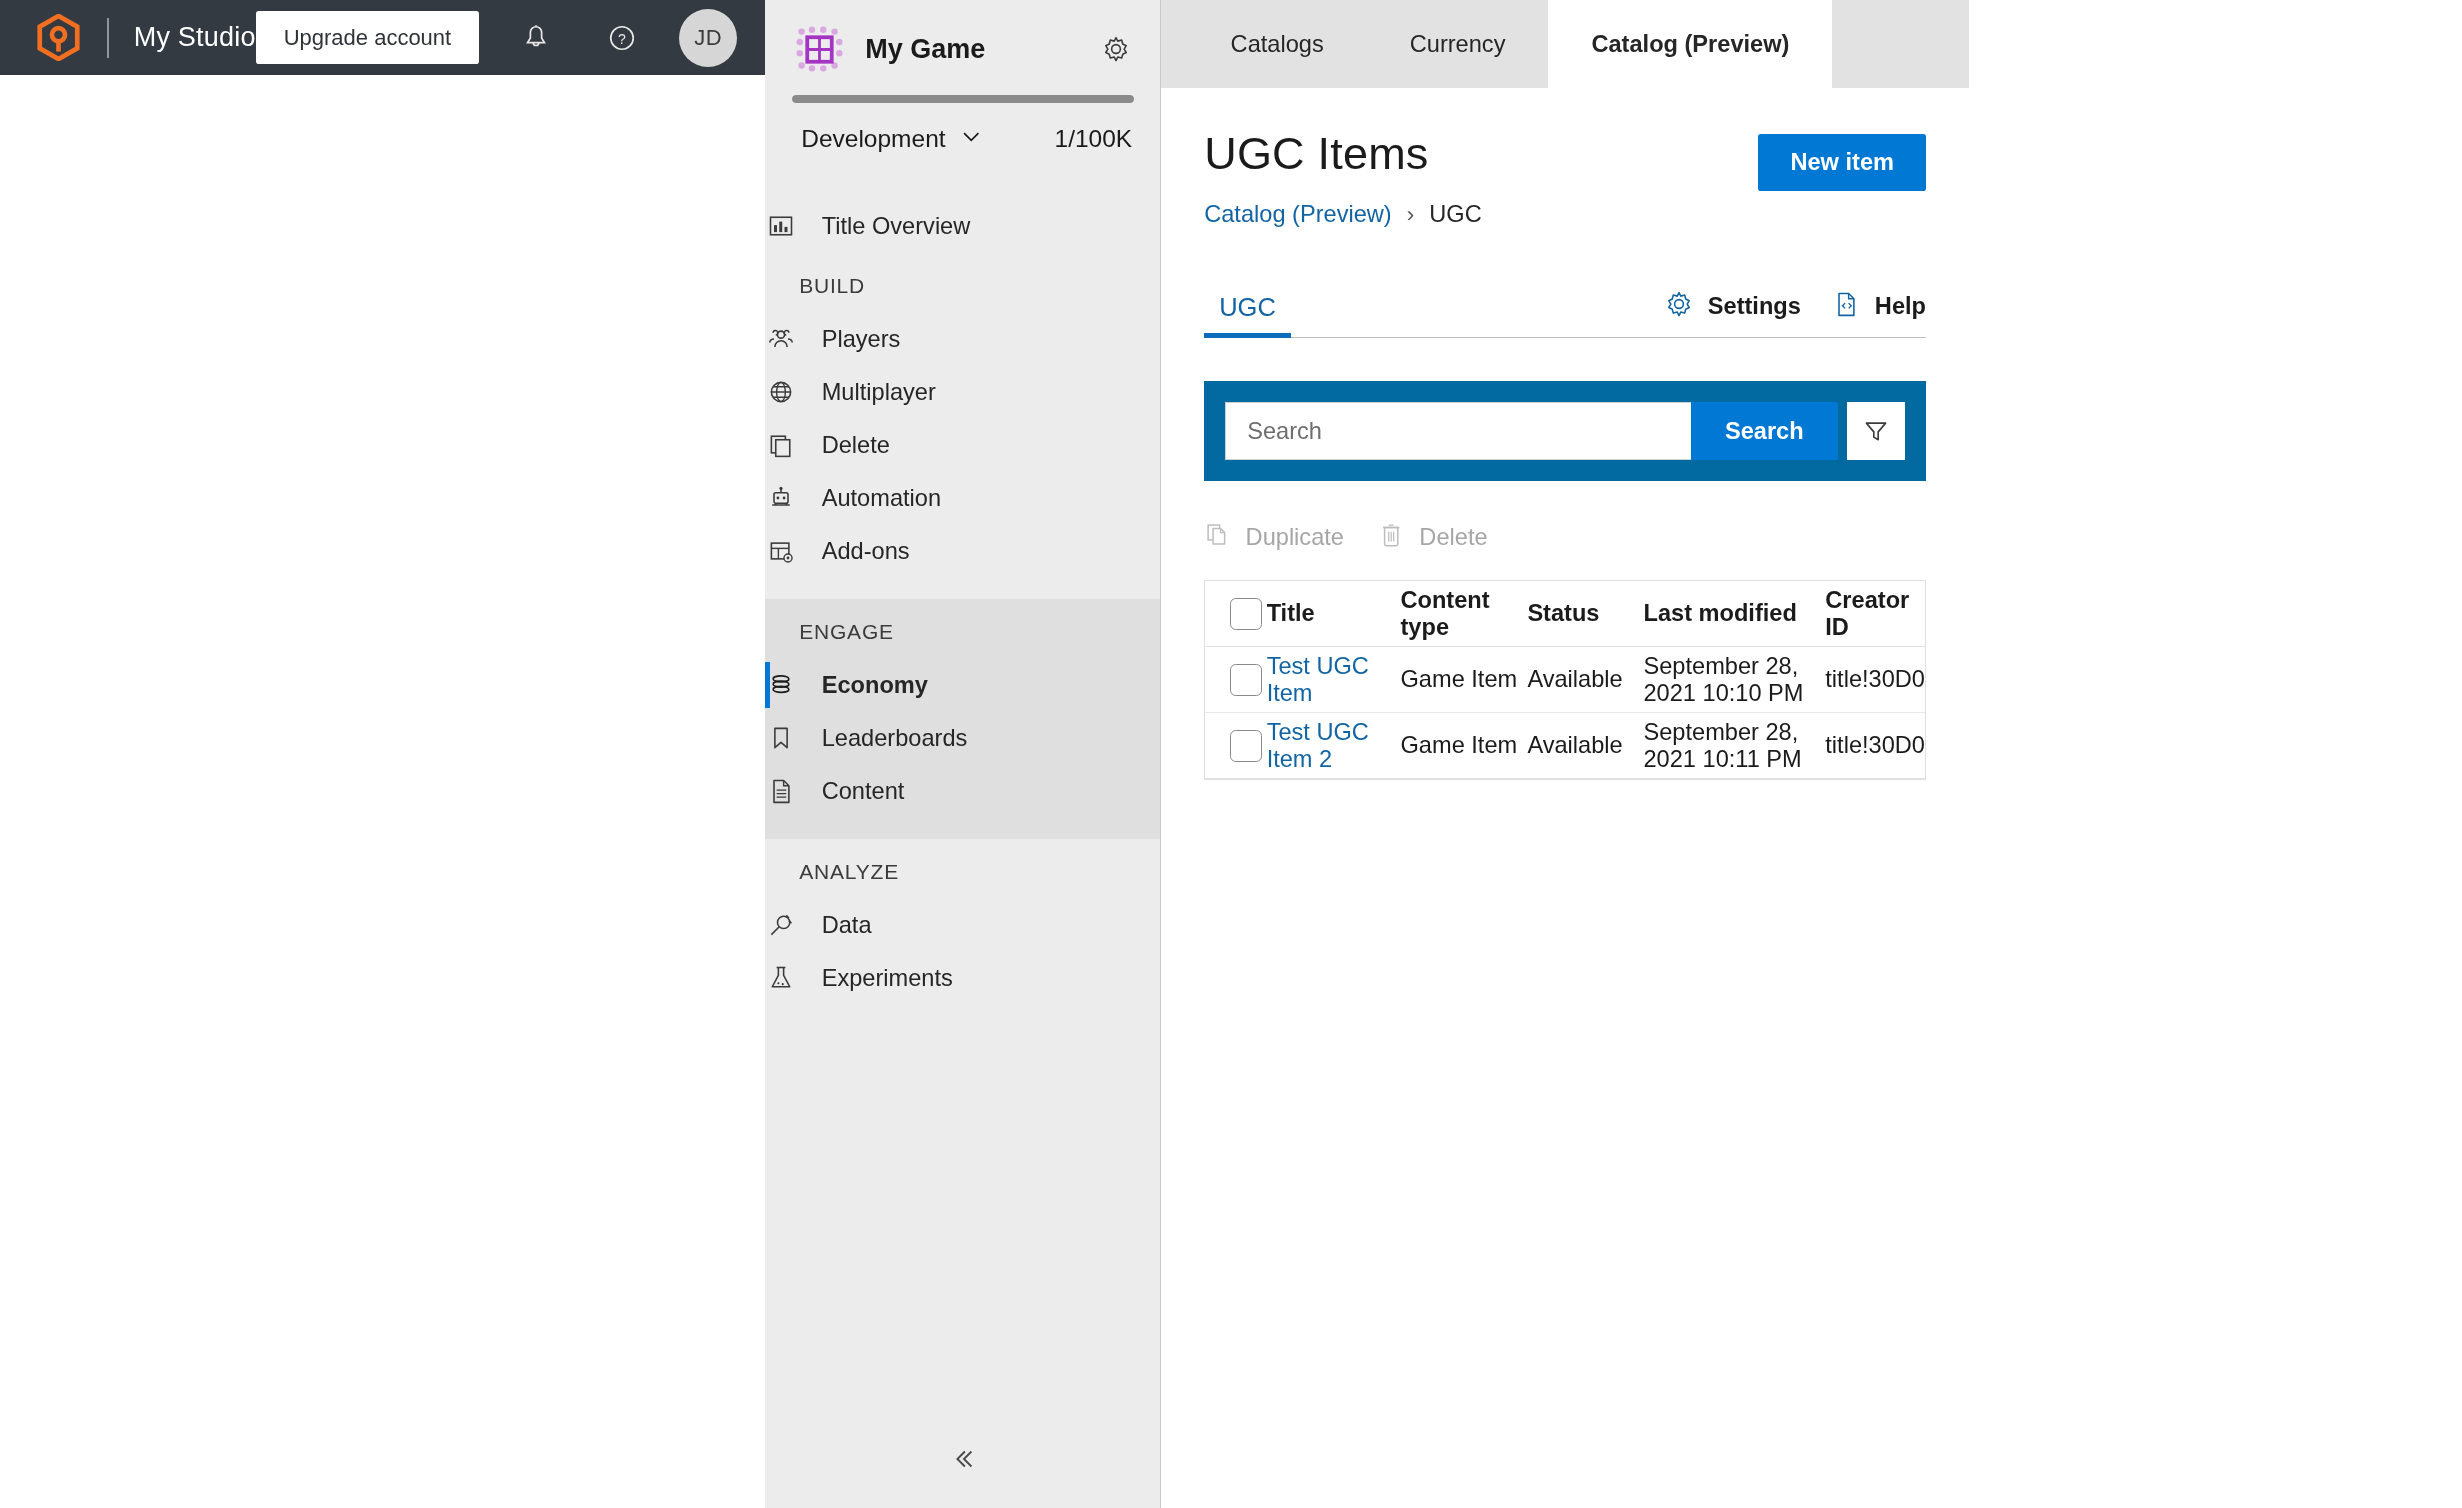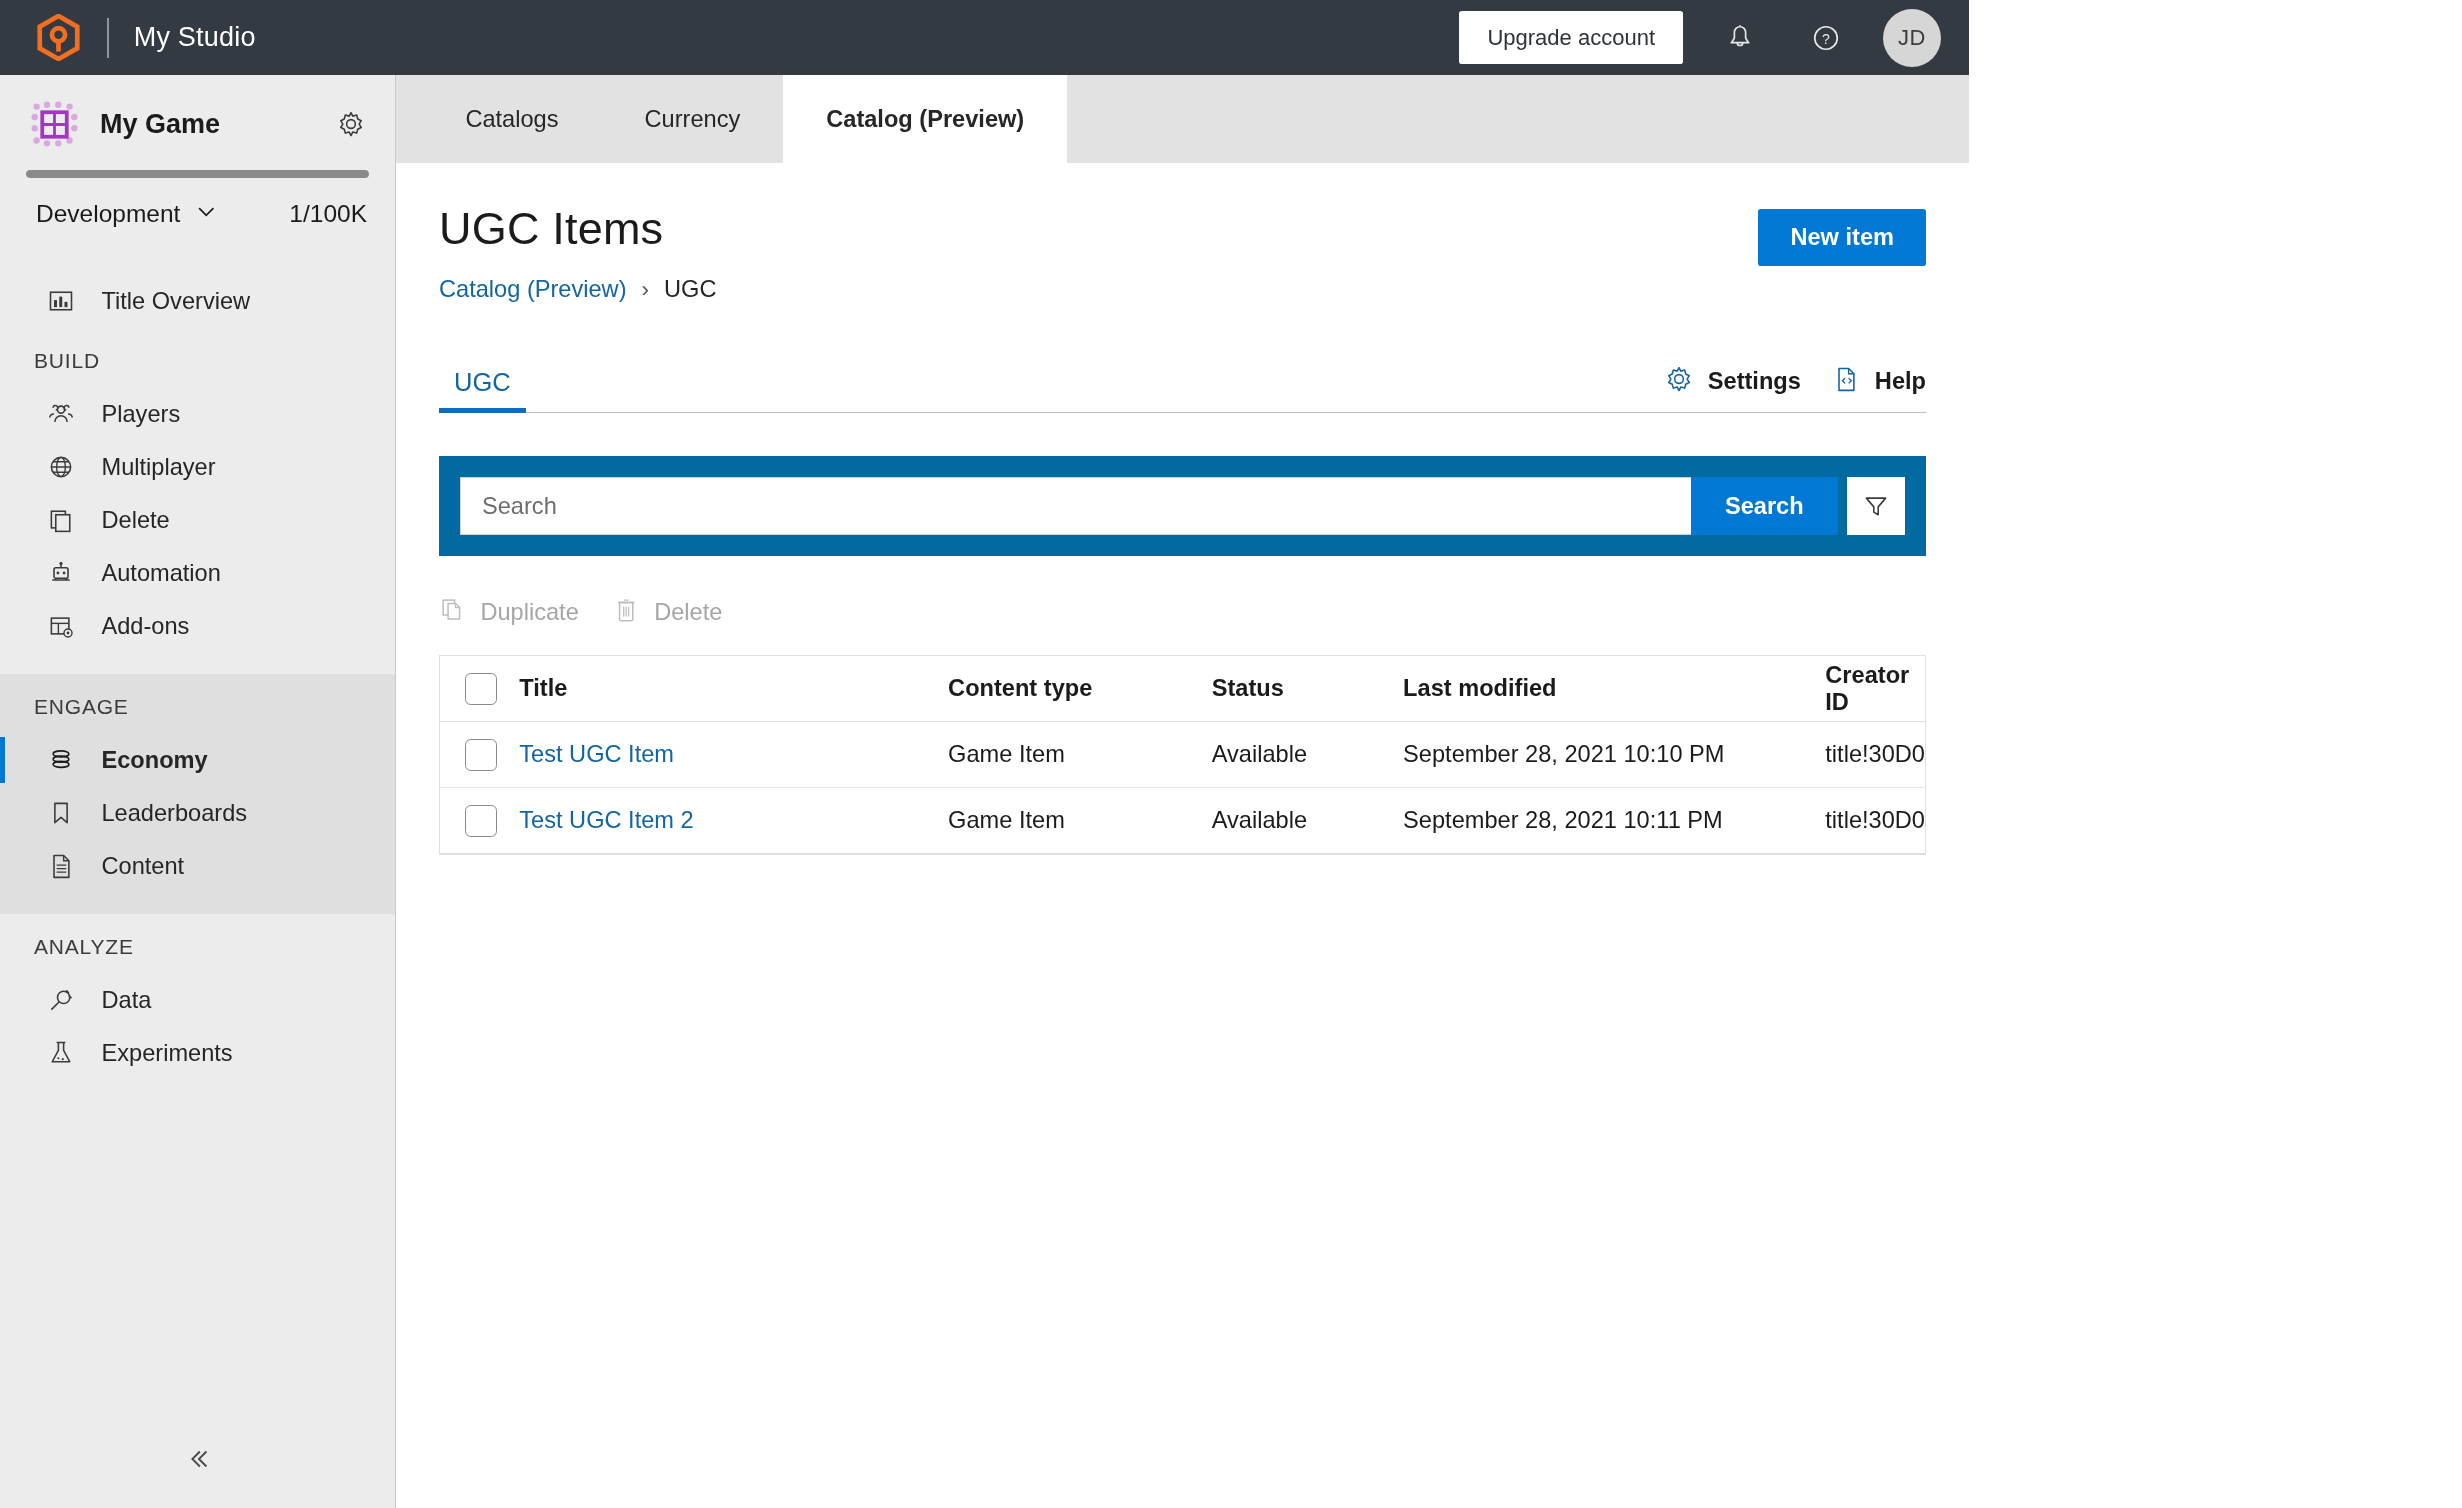--- a/index.html
+++ b/index.html
@@ -2,21 +2,21 @@
 <html style="font-size:15px"><head>
 <meta charset="utf-8">
 <style>
   * { box-sizing: border-box; margin: 0; padding: 0; }
   html, body {
     width: 2462px; height: 1509px;
     font-family: "Liberation Sans", sans-serif;
     background: #ffffff;
     overflow: hidden;
   }
-  .app { position: relative; width: 1969px; height: 1509px; display: flex; flex-direction: column; }
+  .app { position: relative; width: 1969px; height: 1509px; display: flex; flex-direction: row; }
 
   
   .topbar {
     height: 75px; min-height: 75px;
     background: #343a42;
     display: flex; align-items: center;
     padding: 0 28px 0 36px;
     color: #ffffff;
   }
   .brand-logo { width: 45px; height: 47px; flex: 0 0 auto; }
@@ -70,21 +70,21 @@
 
   .nav { flex: 1; overflow: hidden; padding-top: 7.5px; }
   .nav-group { padding-bottom: 21px; }
   .nav-group.active-group { background: #dfdfdf; }
   .nav-section-label {
     font-size: 21px; color: #3b3b3b; letter-spacing: 0.8px;
     padding: 21px 0 15px 34px; text-transform: uppercase;
   }
   .nav-item {
     display: flex; align-items: center;
-    height: 53px; padding-left: 45px;
+    height: 53px; 
     cursor: pointer; position: relative;
     color: #262626;
   }
   .nav-item .ico { width: 32px; height: 32px; display: flex; align-items: center; justify-content: center; flex: 0 0 auto; }
   .nav-item .lbl { font-size: 23.6px; margin-left: 24.5px; white-space: nowrap; }
   .nav-item.selected .lbl { font-weight: 700; }
   .nav-item.selected::before {
     content: ""; position: absolute; left: 0; top: 3.8px; bottom: 3.8px;
     width: 4.7px; background: #0078d4;
   }

